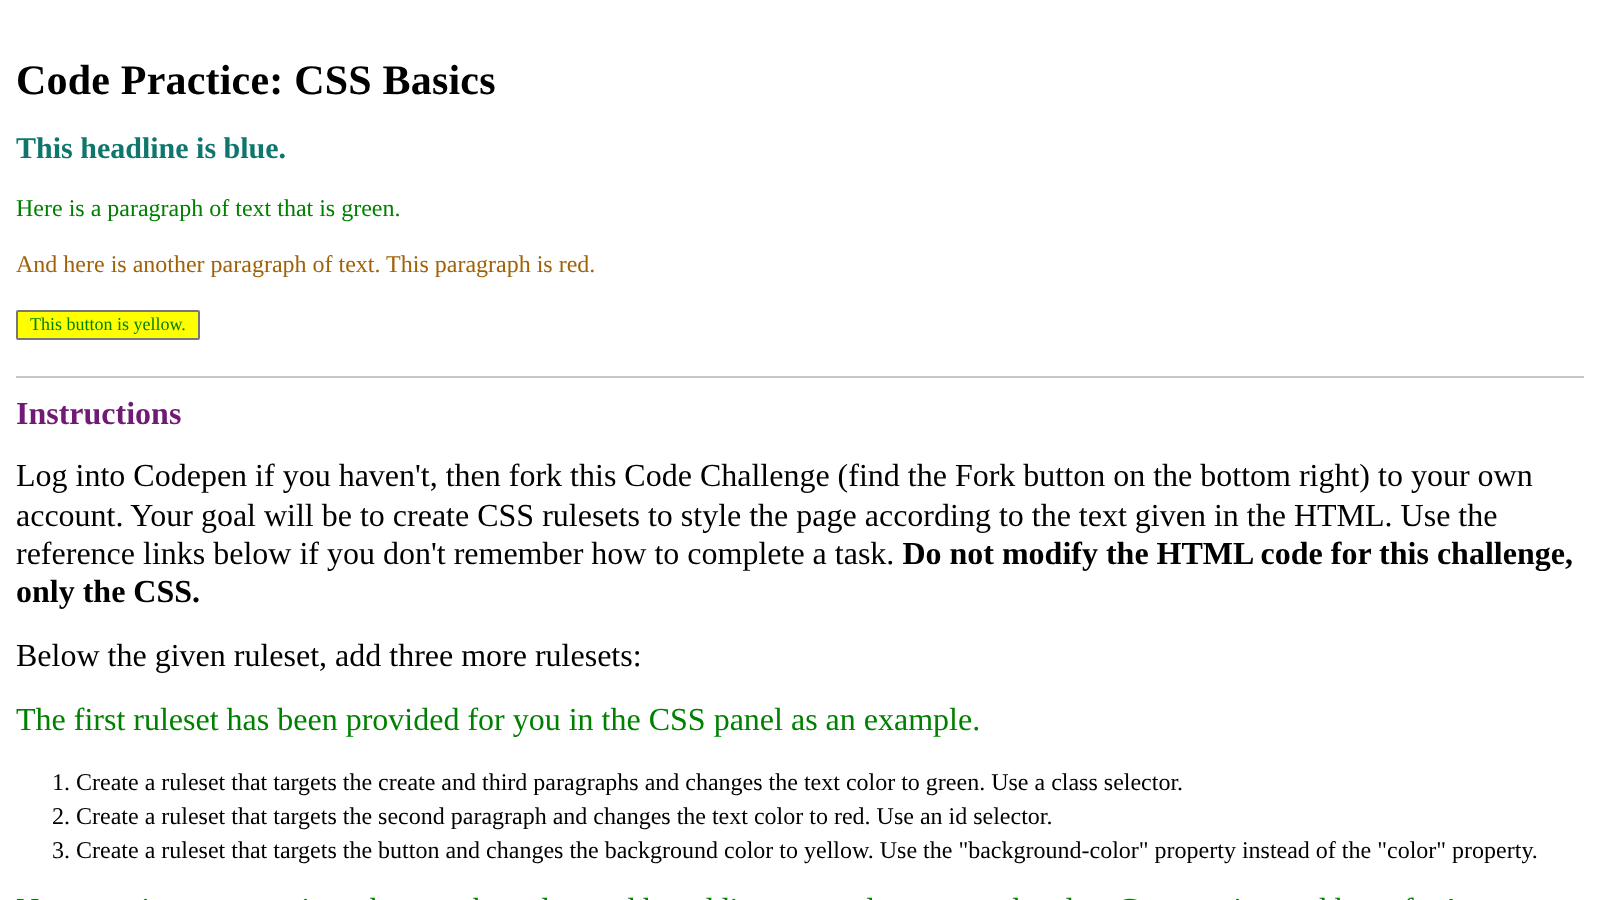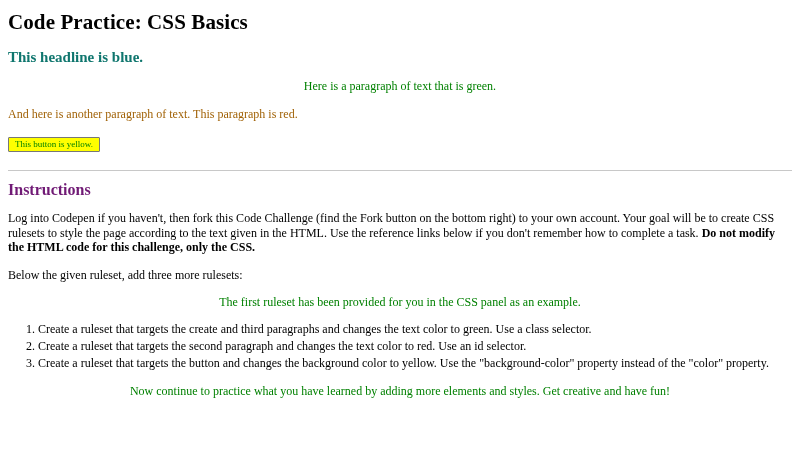--- a/index.html
+++ b/index.html
@@ -16,36 +16,36 @@
     color: #000000;
   }
   .page {
     padding: 8px 8px 0 8px;
     box-sizing: border-box;
   }
   h1.title {
     font-family: "Liberation Serif", serif;
     font-size: 21px;
     font-weight: bold;
-    margin: 2px 0 14px 0;
+    margin: 20px 0 14px 0;
     color: #000;
     letter-spacing: 0.1px;
   }
   h2.headline-blue {
     font-size: 15px;
     font-weight: bold;
     color: #0f766e;
     margin: 0 0 14px 0;
   }
   p.demo {
     margin: 0 0 14px 0;
     font-size: 12px;
     line-height: 1.15;
   }
-  .green { color: #008000; text-align: center; }
+  .green { color: #008000; }
   .red { color: #a16207; }
   .yellow-btn {
     background: #ffff00;
     border: 1px solid #777777;
     color: #008000;
     font-family: "Liberation Serif", serif;
     font-size: 9px;
     padding: 2px 6px;
     margin: 0 0 12px 0;
     display: inline-block;
@@ -60,21 +60,21 @@
   }
   h3.section {
     font-size: 16px;
     font-weight: bold;
     margin: 8px 0 12px 0;
     color: #701a75;
   }
   p.body-text {
     margin: 0 0 13px 0;
     line-height: 1.2;
-    font-size: 12px;
+    font-size: 16px;
   }
   .bold-note { font-weight: bold; }
   ol.tasks {
     margin: 0 0 13px 0;
     padding-left: 30px;
   }
   ol.tasks li {
     margin: 0 0 2px 0;
     line-height: 1.25;
     font-size: 12px;

